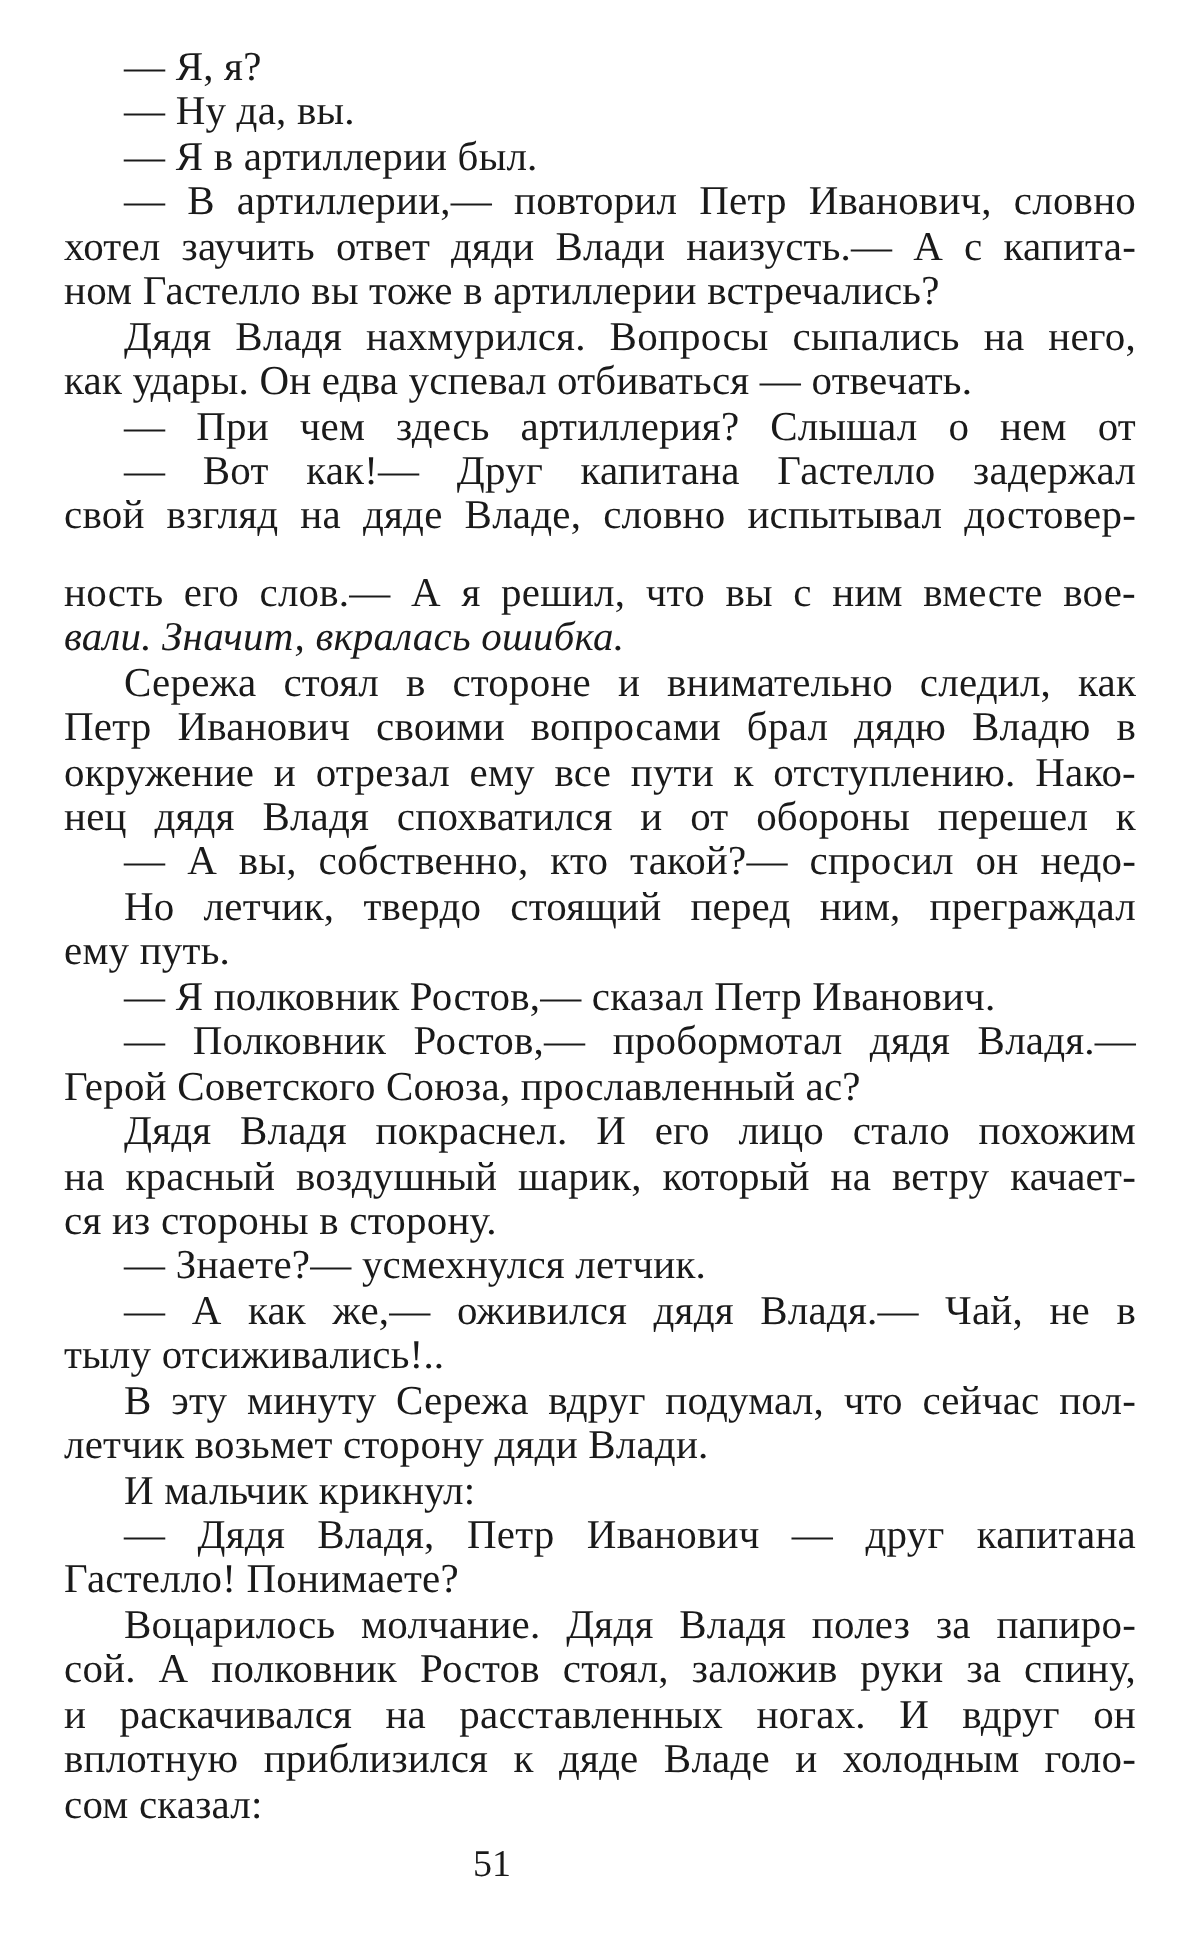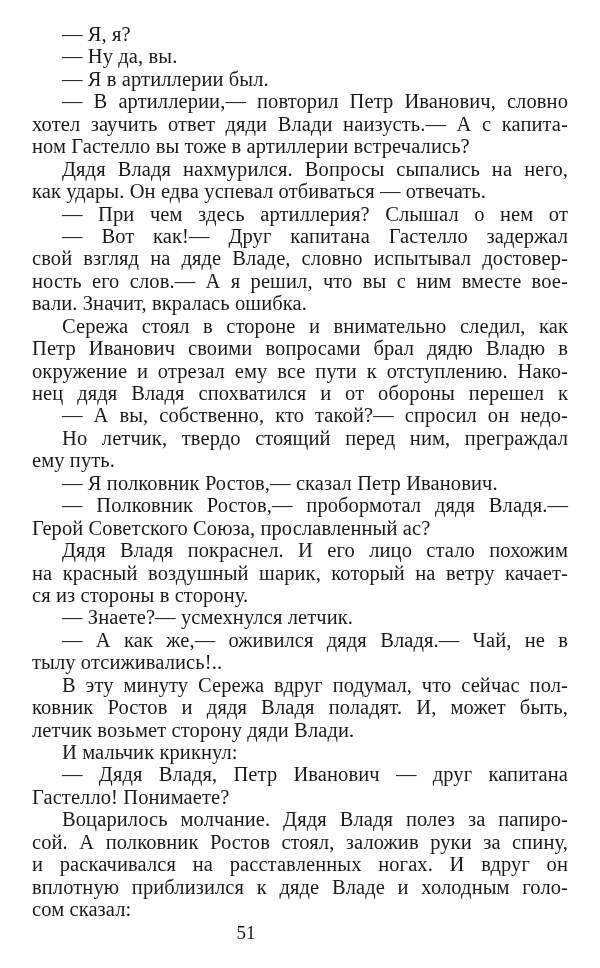--- a/index.html
+++ b/index.html
@@ -31,40 +31,39 @@
     <span class="line indent last" style="white-space: normal; font-family: Liberation Serif, serif;">— Ну да, вы.</span>
     <span class="line indent last" style="white-space: normal;">— Я в артиллерии был.</span>
     <span class="line indent" style="white-space: normal;">— В артиллерии,— повторил Петр Иванович, словно</span>
     <span class="line" style="white-space: normal;">хотел заучить ответ дяди Влади наизусть.— А с капита-</span>
     <span class="line last" style="white-space: normal;">ном Гастелло вы тоже в артиллерии встречались?</span>
     <span class="line indent" style="white-space: normal;">Дядя Владя нахмурился. Вопросы сыпались на него,</span>
     <span class="line last" style="white-space: normal;">как удары. Он едва успевал отбиваться — отвечать.</span>
     <span class="line indent" style="white-space: normal;">— При чем здесь артиллерия? Слышал о нем от</span>
     <span class="line indent" style="white-space: normal;">— Вот как!— Друг капитана Гастелло задержал</span>
     <span class="line" style="white-space: normal;">свой взгляд на дяде Владе, словно испытывал достовер-</span>
-    <span class="line" style="white-space: normal;">ность его слов.— А я решил, что вы с ним вместе вое-</span>
-    <span class="line last" style="white-space: normal;">вали. Значит, вкралась ошибка.</span>
+    <span class="line" style="white-space: normal; margin-top: 16px;">ность его слов.— А я решил, что вы с ним вместе вое-</span>
+    <span class="line last" style="white-space: normal; font-style: italic;">вали. Значит, вкралась ошибка.</span>
     <span class="line indent" style="white-space: normal;">Сережа стоял в стороне и внимательно следил, как</span>
     <span class="line" style="white-space: normal;">Петр Иванович своими вопросами брал дядю Владю в</span>
     <span class="line" style="white-space: normal;">окружение и отрезал ему все пути к отступлению. Нако-</span>
     <span class="line" style="white-space: normal;">нец дядя Владя спохватился и от обороны перешел к</span>
     <span class="line indent" style="white-space: normal;">— А вы, собственно, кто такой?— спросил он недо-</span>
     <span class="line indent" style="white-space: normal;">Но летчик, твердо стоящий перед ним, преграждал</span>
     <span class="line last" style="white-space: normal;">ему путь.</span>
     <span class="line indent last" style="white-space: normal;">— Я полковник Ростов,— сказал Петр Иванович.</span>
     <span class="line indent" style="white-space: normal;">— Полковник Ростов,— пробормотал дядя Владя.—</span>
     <span class="line last" style="white-space: normal;">Герой Советского Союза, прославленный ас?</span>
     <span class="line indent" style="white-space: normal;">Дядя Владя покраснел. И его лицо стало похожим</span>
     <span class="line" style="white-space: normal;">на красный воздушный шарик, который на ветру качает-</span>
     <span class="line last" style="white-space: normal;">ся из стороны в сторону.</span>
     <span class="line indent last" style="white-space: normal;">— Знаете?— усмехнулся летчик.</span>
     <span class="line indent" style="white-space: normal;">— А как же,— оживился дядя Владя.— Чай, не в</span>
     <span class="line last" style="white-space: normal;">тылу отсиживались!..</span>
     <span class="line indent" style="white-space: normal;">В эту минуту Сережа вдруг подумал, что сейчас пол-</span>
-    <span class="line" style="white-space: normal;">ковник Ростов и дядя Владя поладят. И, может быть,</span>
     <span class="line last" style="white-space: normal;">летчик возьмет сторону дяди Влади.</span>
     <span class="line indent last" style="white-space: normal;">И мальчик крикнул:</span>
     <span class="line indent" style="white-space: normal;">— Дядя Владя, Петр Иванович — друг капитана</span>
     <span class="line last" style="white-space: normal;">Гастелло! Понимаете?</span>
     <span class="line indent" style="white-space: normal;">Воцарилось молчание. Дядя Владя полез за папиро-</span>
     <span class="line" style="white-space: normal;">сой. А полковник Ростов стоял, заложив руки за спину,</span>
     <span class="line" style="white-space: normal;">и раскачивался на расставленных ногах. И вдруг он</span>
     <span class="line" style="white-space: normal;">вплотную приблизился к дяде Владе и холодным голо-</span>
     <span class="line last" style="white-space: normal;">сом сказал:</span>
   </div>

